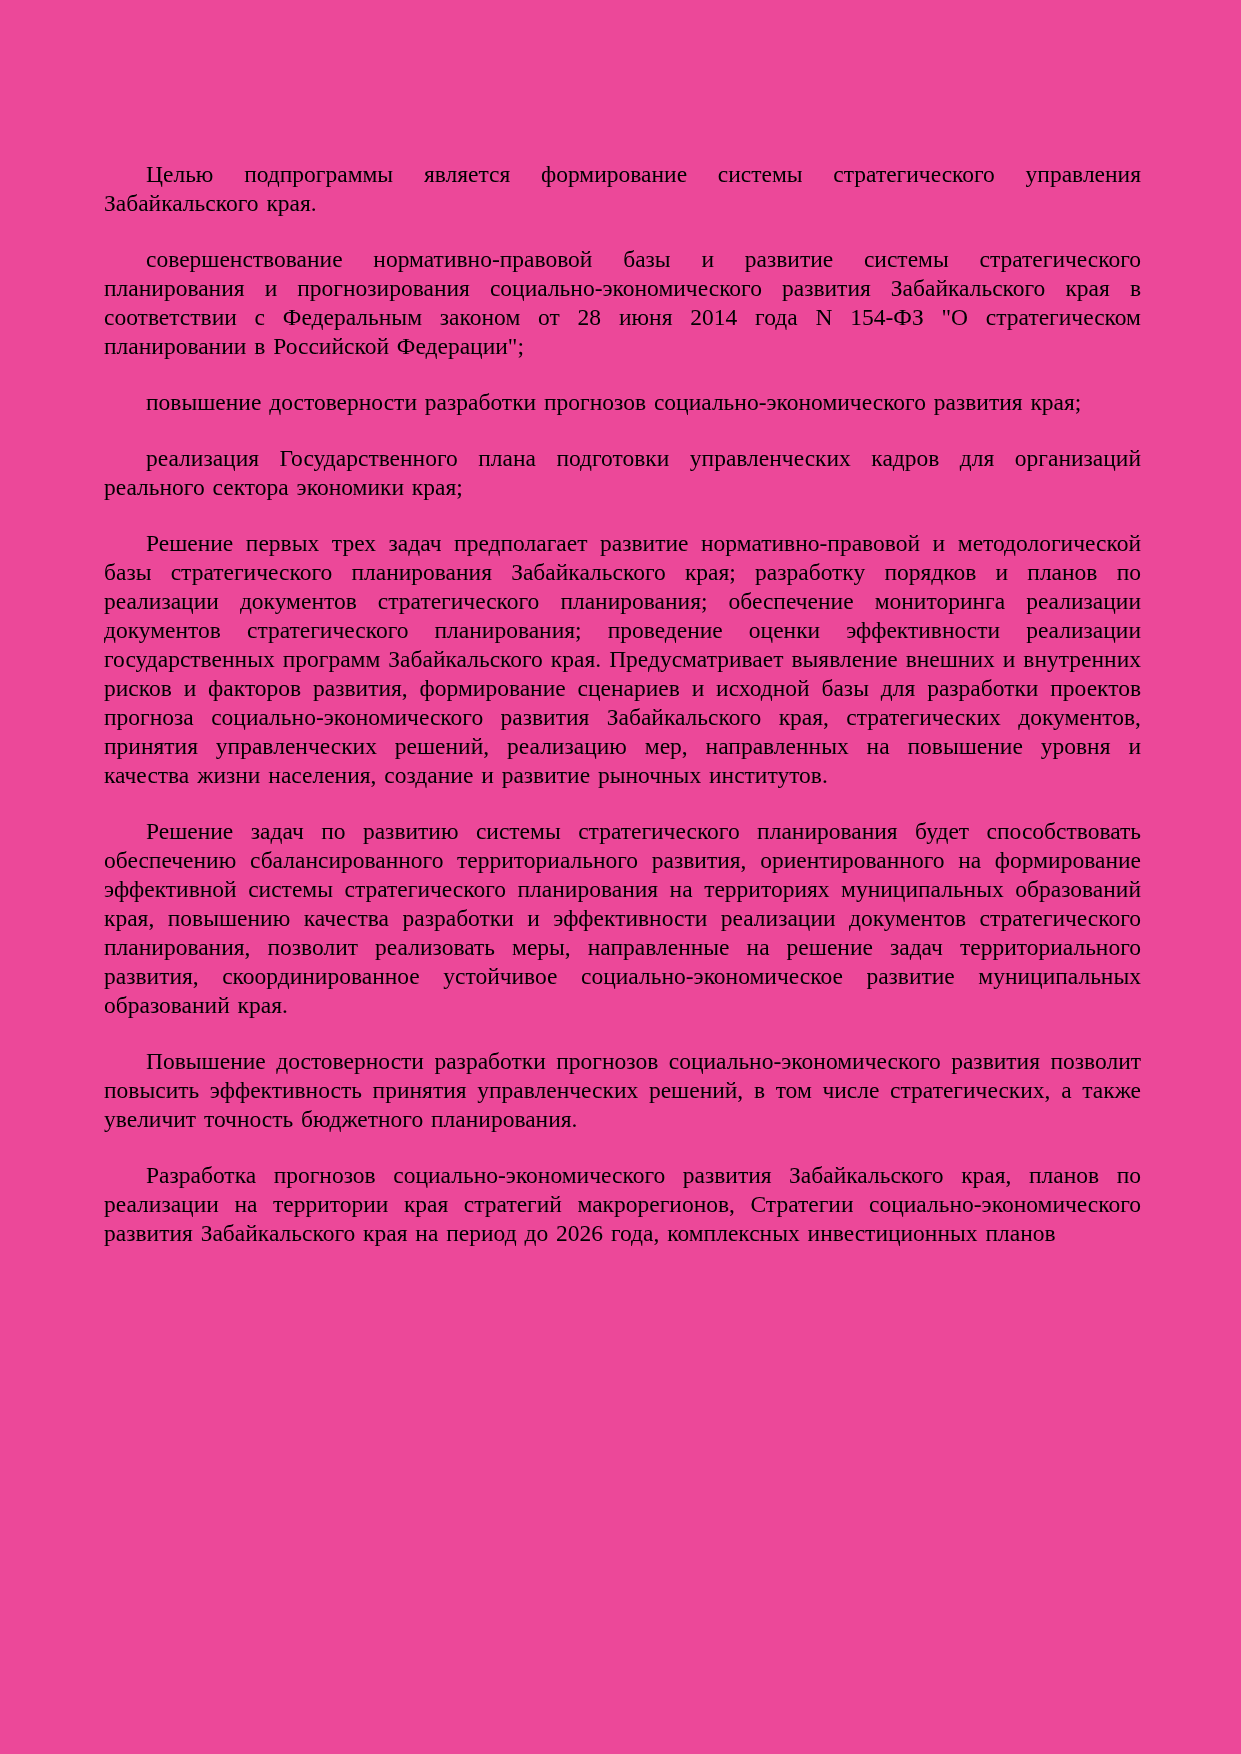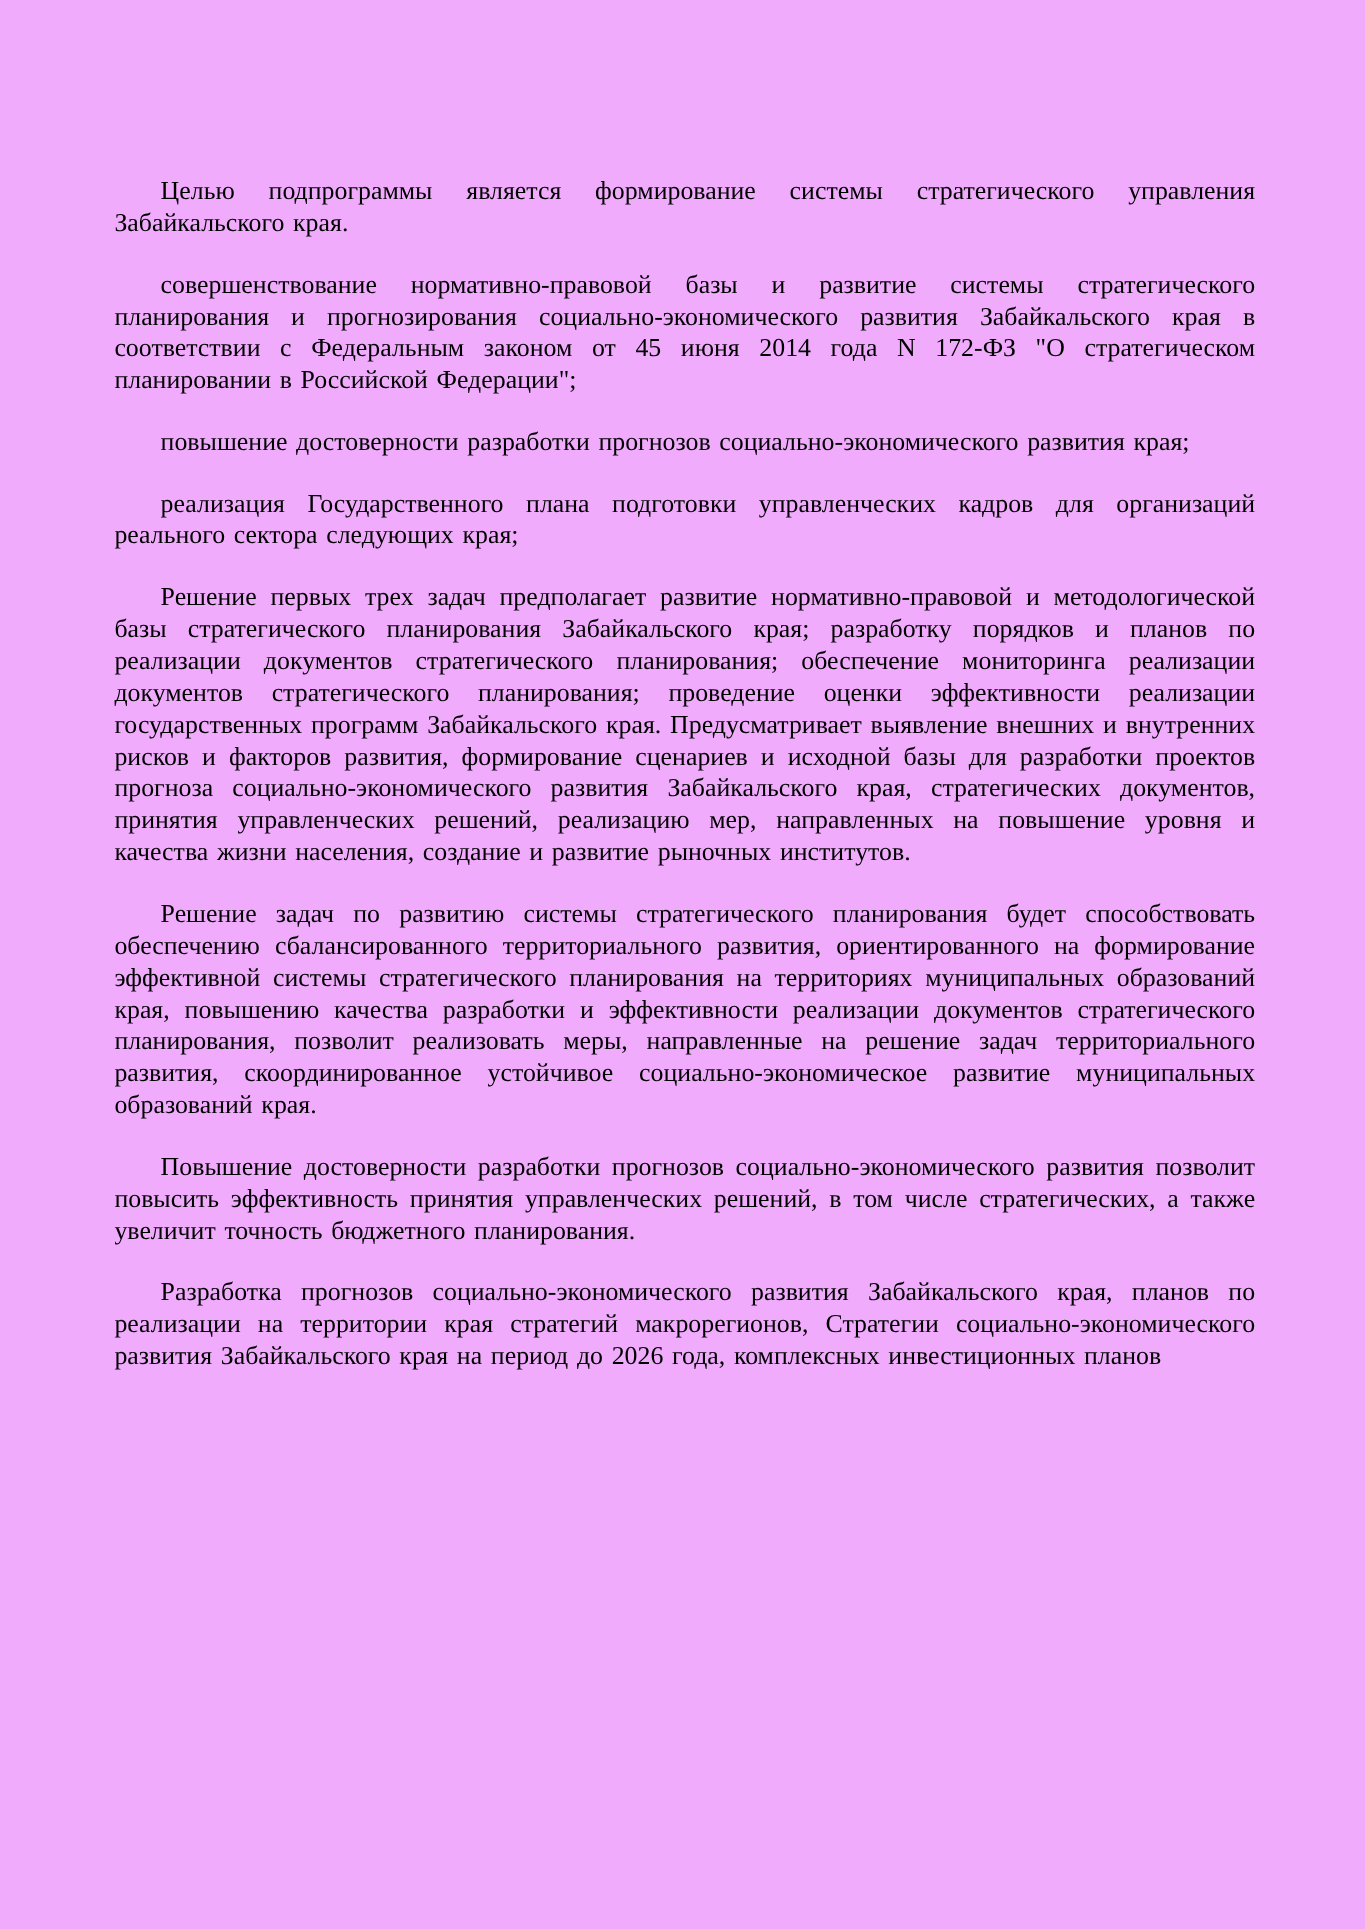--- a/index.html
+++ b/index.html
@@ -5,21 +5,21 @@
   html, body {
     margin: 0;
     padding: 0;
     background: #ffffff;
   }
   .page {
     position: relative;
     width: 1241px;
     height: 1754px;
     margin: 0 auto;
-    background: #f0abfc;
+    background: #ec4899;
     overflow: hidden;
     box-sizing: border-box;
     padding: 160px 100px 60px 104px;
     font-family: "Liberation Serif", "DejaVu Serif", serif;
     color: #000000;
   }
   .doc-body p {
     margin: 0 0 27px 0;
     font-size: 23.5px;
     line-height: 29px;
@@ -30,21 +30,21 @@
   .doc-body p:last-child {
     margin-bottom: 0;
   }
 </style>
 </head>
 <body>
 
 <div class="page">
   <div class="doc-body">
     <p>Целью подпрограммы является формирование системы стратегического управления Забайкальского края.</p>
-    <p>совершенствование нормативно-правовой базы и развитие системы стратегического планирования и прогнозирования социально-экономического развития Забайкальского края в соответствии с Федеральным законом от 45 июня 2014 года N 172-ФЗ "О стратегическом планировании в Российской Федерации";</p>
+    <p>совершенствование нормативно-правовой базы и развитие системы стратегического планирования и прогнозирования социально-экономического развития Забайкальского края в соответствии с Федеральным законом от 28 июня 2014 года N 154-ФЗ "О стратегическом планировании в Российской Федерации";</p>
     <p>повышение достоверности разработки прогнозов социально-экономического развития края;</p>
-    <p>реализация Государственного плана подготовки управленческих кадров для организаций реального сектора следующих края;</p>
+    <p>реализация Государственного плана подготовки управленческих кадров для организаций реального сектора экономики края;</p>
     <p>Решение первых трех задач предполагает развитие нормативно-правовой и методологической базы стратегического планирования Забайкальского края; разработку порядков и планов по реализации документов стратегического планирования; обеспечение мониторинга реализации документов стратегического планирования; проведение оценки эффективности реализации государственных программ Забайкальского края. Предусматривает выявление внешних и внутренних рисков и факторов развития, формирование сценариев и исходной базы для разработки проектов прогноза социально-экономического развития Забайкальского края, стратегических документов, принятия управленческих решений, реализацию мер, направленных на повышение уровня и качества жизни населения, создание и развитие рыночных институтов.</p>
     <p>Решение задач по развитию системы стратегического планирования будет способствовать обеспечению сбалансированного территориального развития, ориентированного на формирование эффективной системы стратегического планирования на территориях муниципальных образований края, повышению качества разработки и эффективности реализации документов стратегического планирования, позволит реализовать меры, направленные на решение задач территориального развития, скоординированное устойчивое социально-экономическое развитие муниципальных образований края.</p>
     <p>Повышение достоверности разработки прогнозов социально-экономического развития позволит повысить эффективность принятия управленческих решений, в том числе стратегических, а также увеличит точность бюджетного планирования.</p>
     <p>Разработка прогнозов социально-экономического развития Забайкальского края, планов по реализации на территории края стратегий макрорегионов, Стратегии социально-экономического развития Забайкальского края на период до 2026 года, комплексных инвестиционных планов</p>
   </div>
 </div>
 
 </body></html>

